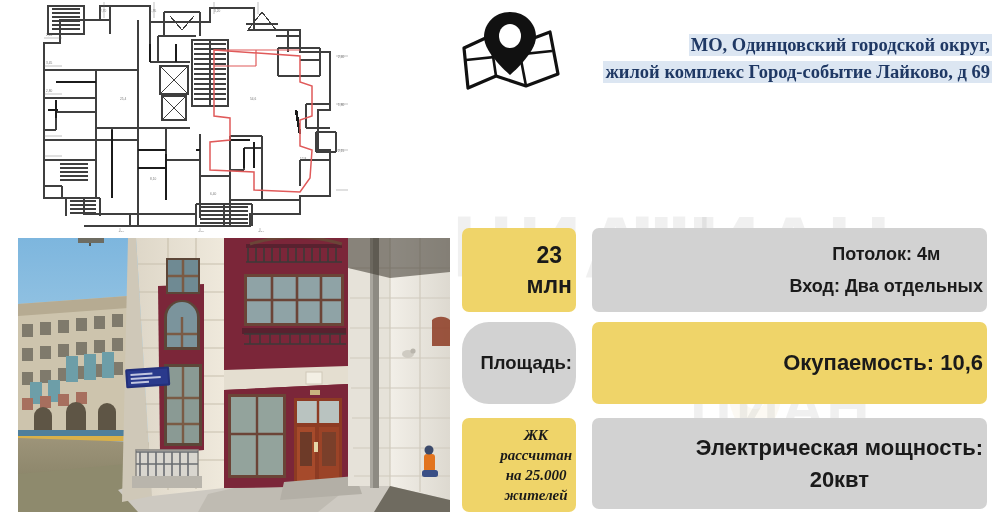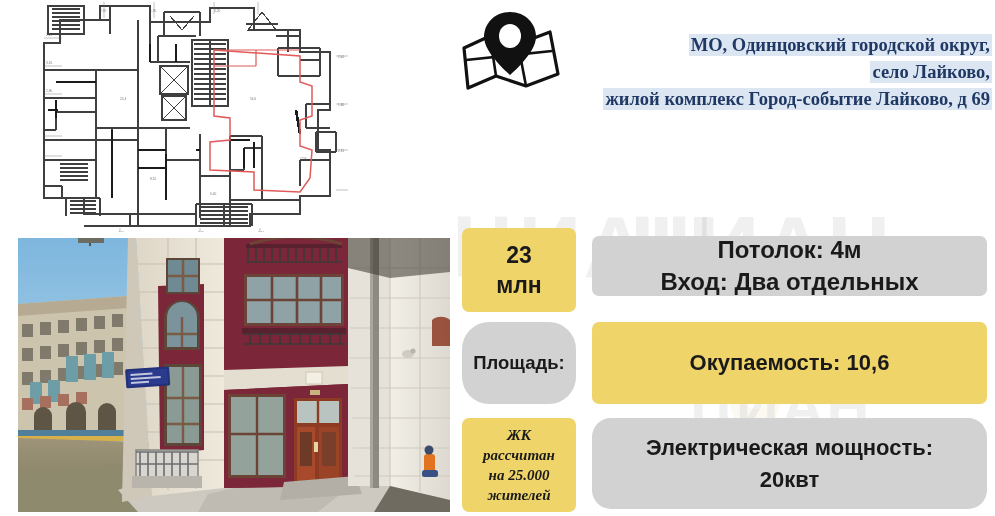--- a/index.html
+++ b/index.html
@@ -32,35 +32,35 @@
   
   .hdr{position:absolute;left:452px;top:4px;width:540px;height:120px;}
   .map-icon{position:absolute;left:4px;top:6px;width:110px;height:82px;}
   .hdr-text{position:absolute;left:84px;top:28px;width:456px;text-align:right;
             font-family:"Liberation Serif", serif;font-weight:700;font-size:18.5px;
             line-height:27px;color:#1f3864;}
   .hdr-text span{background:#dce6f2;box-decoration-break:clone;-webkit-box-decoration-break:clone;padding:1px 2px;margin-left:37px;}
 
   
   .grid{position:absolute;left:462px;top:228px;width:525px;height:284px;}
-  .cell{position:absolute;border-radius:7px;display:flex;align-items:center;justify-content:center;
+  .cell{position:absolute;border-radius:7px;display:flex;align-items:center;justify-content:flex-end;
         text-align:center;box-sizing:border-box;padding:4px 4px;}
   .yellow{background:#efd469;}
   .gray{background:#d2d2d2;}
   .t-sans{font-family:"Liberation Sans",sans-serif;font-weight:700;color:#1a1a1a;}
   .t-serif{font-family:"Liberation Serif",serif;font-weight:700;color:#1a1a1a;font-style:italic;}
 
   
   .c-price{left:0px;  top:0px;   width:114px;height:84px;font-size:23px;line-height:30px;}
   .c-area {left:0px;  top:94px;  width:114px;height:82px;font-size:18.5px;line-height:24px;border-radius:27px;}
   .c-jk   {left:0px;  top:190px; width:114px;height:94px;font-size:15px;line-height:20px;}
   
-  .c-ceil {left:130px;top:8px;   width:395px;height:60px;font-size:24px;line-height:32px;}
+  .c-ceil {left:130px;top:0px;   width:395px;height:84px;font-size:18px;line-height:32px;}
   .c-pay  {left:130px;top:94px;  width:395px;height:82px;font-size:22px;line-height:30px;}
-  .c-pow  {left:130px;top:190px; width:395px;height:91px;font-size:22px;line-height:32px;border-radius:19px;}
+  .c-pow  {left:130px;top:190px; width:395px;height:91px;font-size:22px;line-height:32px;}
 </style>
 </head>
 <body>
 
 <div id="page">
 
   <div class="wm wm-a">ЦИАН</div>
   <div class="wm wm-b">ЦИАН</div>
   <div class="wm wm-c">ЦИАН</div>
   <svg class="wm-pin" width="70" height="90" viewBox="0 0 70 90">
@@ -394,21 +394,20 @@
       <g stroke="#111111" stroke-width="2.6" fill="none">
         <path d="M34 26 L40 66"></path>
         <path d="M62 34 L70 76"></path>
         <path d="M10 50 L96 41"></path>
       </g>
       <path d="M54 2 C38 2 28 14 28 27 c0 16 26 38 26 38 s26 -22 26 -38 C80 14 70 2 54 2 Z" fill="#111111"></path>
       <ellipse cx="54" cy="26" rx="11" ry="12" fill="#ffffff"></ellipse>
     </svg>
     <div class="hdr-text">
       <div><span>МО, Одинцовский городской округ,</span></div>
-      <div><span>село Лайково,</span></div>
       <div><span>жилой комплекс Город-событие Лайково, д 69</span></div>
     </div>
   </div>
 
   <div class="grid">
 
     <div class="cell yellow c-price t-sans">
       <div>
         <div>23</div>
         <div>млн</div>

